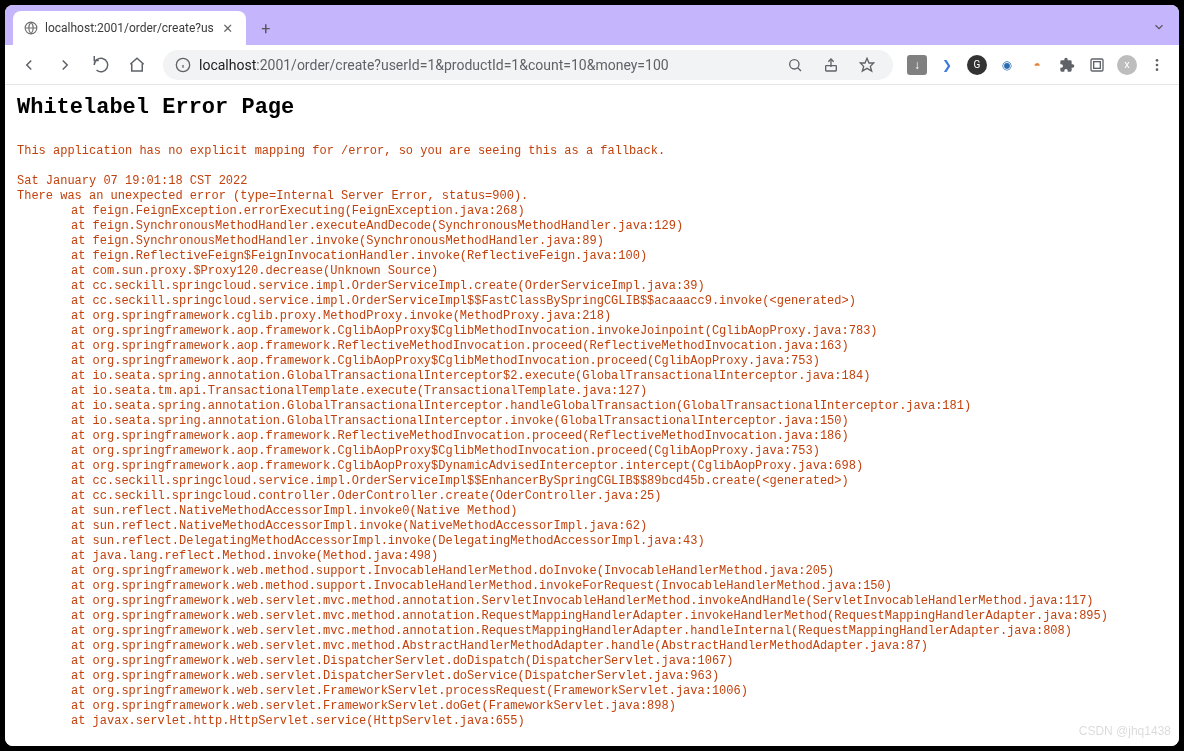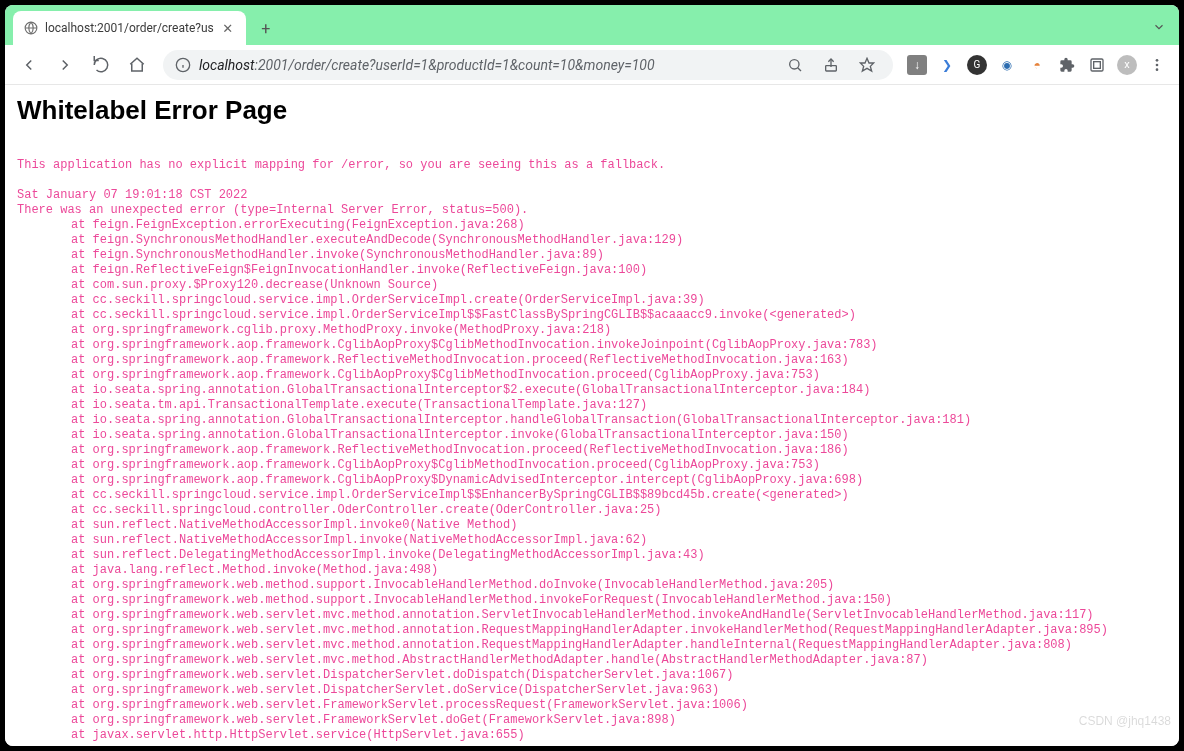--- a/index.html
+++ b/index.html
@@ -14,21 +14,21 @@
       background: #fff;
       width: 1174px;
       height: 741px;
       margin: 5px;
       border-radius: 8px;
       overflow: hidden;
       display: flex;
       flex-direction: column;
     }
     .tab-strip {
-      background: #86efac;
+      background: #c4b5fd;
       height: 40px;
       display: flex;
       align-items: flex-end;
       padding: 0 8px;
     }
     .tab {
       background: #fff;
       border-radius: 8px 8px 0 0;
       height: 34px;
       min-width: 180px;
@@ -69,21 +69,20 @@
     .omnibox {
       flex: 1;
       height: 30px;
       background: #f1f3f4;
       border-radius: 15px;
       display: flex;
       align-items: center;
       padding: 0 12px;
       gap: 8px;
       margin: 0 6px;
-      font-style: italic;
     }
     .info-icon { width: 16px; height: 16px; display: flex; align-items: center; justify-content: center; color: #5f6368; }
     .url-text { font-size: 14px; color: #5f6368; white-space: nowrap; }
     .url-text .host { color: #202124; }
     .toolbar-actions { display: flex; align-items: center; gap: 2px; }
     .action-btn {
       width: 28px; height: 28px;
       display: flex; align-items: center; justify-content: center;
       color: #5f6368;
       cursor: pointer;
@@ -100,37 +99,37 @@
       flex: 1;
       overflow: auto;
       padding: 10px 10px 10px 12px;
       background: #fff;
       position: relative;
     }
     .content::-webkit-scrollbar { width: 14px; }
     .content::-webkit-scrollbar-thumb { background: #c9c9c9; border-radius: 7px; border: 3px solid #fff; }
     .content::-webkit-scrollbar-track { background: transparent; }
     h1 {
-      font-family: Liberation Sans, sans-serif;
-      font-size: 26px;
+      font-family: Liberation Mono, monospace;
+      font-size: 22px;
       font-weight: 700;
       color: #000;
-      margin-bottom: 32px;
+      margin-bottom: 24px;
     }
     .mono {
       font-family: "SFMono-Regular", Consolas, "Liberation Mono", Menlo, monospace;
       font-size: 12px;
       line-height: 1.25;
-      color: #ec4899;
+      color: #c2410c;
       white-space: pre;
     }
     .stack-indent { padding-left: 54px; }
     .watermark {
       position: absolute;
-      bottom: 18px; right: 8px;
+      bottom: 8px; right: 8px;
       font-size: 12px;
       color: rgba(0,0,0,0.15);
       font-family: sans-serif;
     }
     .globe-svg { width: 14px; height: 14px; }
   </style>
 </head>
 <body>
 
 <div class="window">
@@ -247,21 +246,21 @@
           </svg>
       </div>
     </div>
   </div>
 
   <div class="content">
     <h1>Whitelabel Error Page</h1>
     <div class="mono">This application has no explicit mapping for /error, so you are seeing this as a fallback.</div>
     <div class="mono">&nbsp;</div>
     <div class="mono">Sat January 07 19:01:18 CST 2022</div>
-    <div class="mono">There was an unexpected error (type=Internal Server Error, status=500).</div>
+    <div class="mono">There was an unexpected error (type=Internal Server Error, status=900).</div>
     <div class="mono stack-indent" id="stack">at feign.FeignException.errorExecuting(FeignException.java:268)
 at feign.SynchronousMethodHandler.executeAndDecode(SynchronousMethodHandler.java:129)
 at feign.SynchronousMethodHandler.invoke(SynchronousMethodHandler.java:89)
 at feign.ReflectiveFeign$FeignInvocationHandler.invoke(ReflectiveFeign.java:100)
 at com.sun.proxy.$Proxy120.decrease(Unknown Source)
 at cc.seckill.springcloud.service.impl.OrderServiceImpl.create(OrderServiceImpl.java:39)
 at cc.seckill.springcloud.service.impl.OrderServiceImpl$$FastClassBySpringCGLIB$$acaaacc9.invoke(&lt;generated&gt;)
 at org.springframework.cglib.proxy.MethodProxy.invoke(MethodProxy.java:218)
 at org.springframework.aop.framework.CglibAopProxy$CglibMethodInvocation.invokeJoinpoint(CglibAopProxy.java:783)
 at org.springframework.aop.framework.ReflectiveMethodInvocation.proceed(ReflectiveMethodInvocation.java:163)

